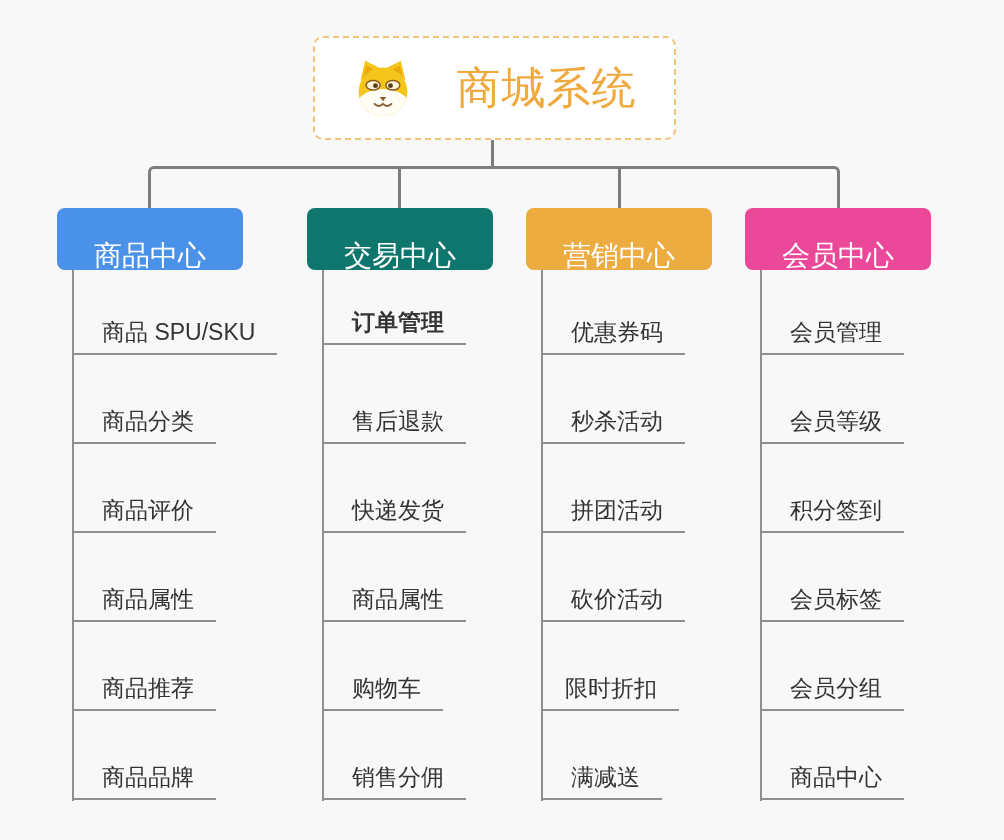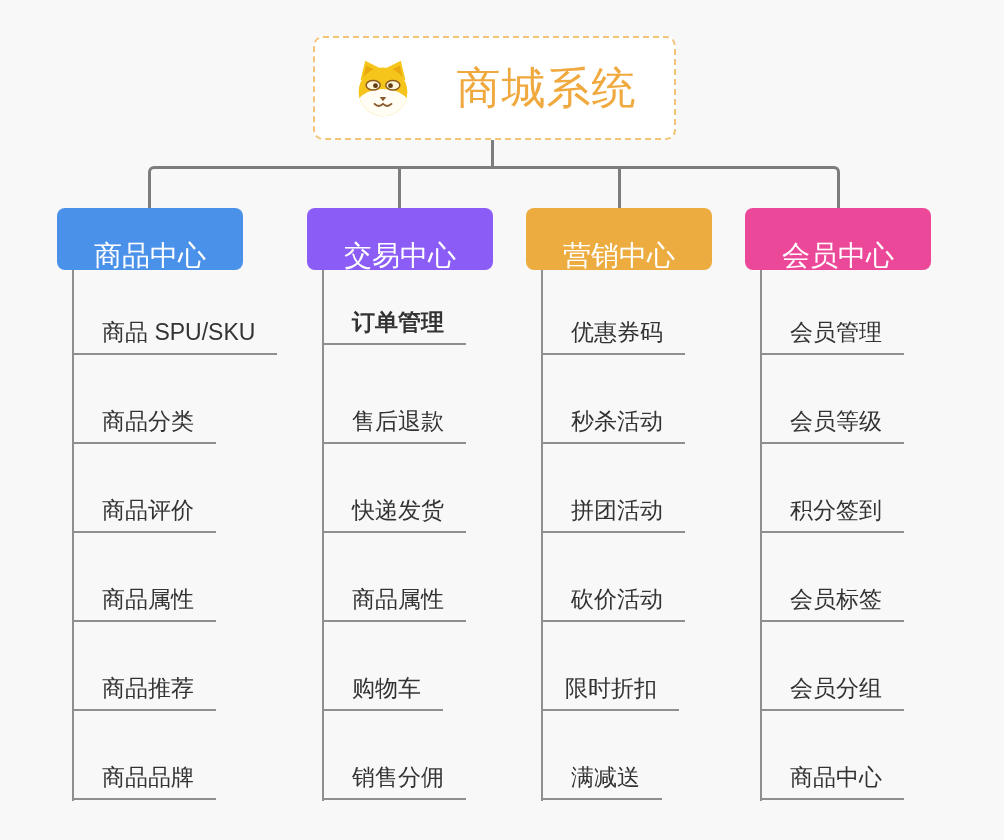--- a/index.html
+++ b/index.html
@@ -87,21 +87,21 @@
         <div class="item" style="top: 136px;">商品分类</div>
         <div class="item" style="top: 225px;">商品评价</div>
         <div class="item" style="top: 314px;">商品属性</div>
         <div class="item" style="top: 403px;">商品推荐</div>
         <div class="item" style="top: 492px;">商品品牌</div>
       </div>
   </div>
 </div>
 
 <div class="branch b1">
-  <div class="cat-box" style="background: #8b5cf6;">
+  <div class="cat-box" style="background: #0f766e;">
     <span class="cat-label">交易中心</span>
   </div>
   <div class="subtree">
     <div class="trunk"></div>
     <div>
         <div class="item" style="top: 37px; font-weight: bold;">订单管理</div>
         <div class="item" style="top: 136px;">售后退款</div>
         <div class="item" style="top: 225px;">快递发货</div>
         <div class="item" style="top: 314px;">商品属性</div>
         <div class="item" style="top: 403px;">购物车</div>

